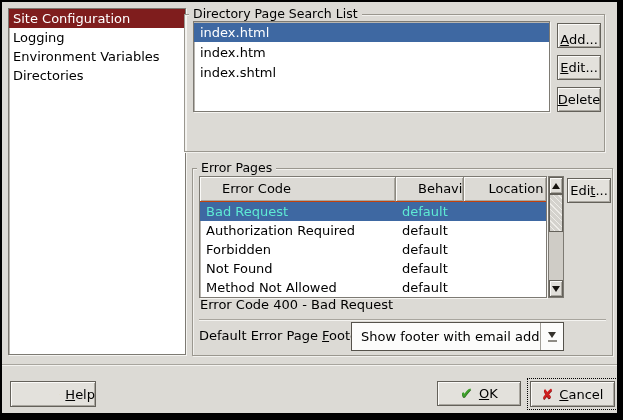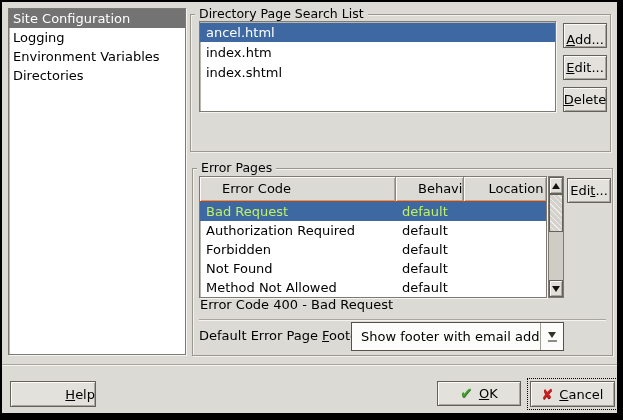--- a/index.html
+++ b/index.html
@@ -15,42 +15,42 @@
     box-shadow:inset 1px 1px 0 #fbfaf8, inset -1px -1px 0 #a9a69f;
   }
   .btn{
     position:absolute;display:flex;align-items:center;justify-content:center;
     gap:6px;cursor:default;font-size:13px;padding:0;
   }
   .mn{text-decoration:underline;}
   
   .sidebar{position:absolute;left:6px;top:6px;width:178px;height:347px;background:#fff;}
   .side-item{height:19px;line-height:19px;padding-left:4px;white-space:nowrap;}
-  .side-item.selected{background:#737373;color:#fff;}
+  .side-item.selected{background:#7f1d1d;color:#fff;}
   
   .frame{position:absolute;border:1px solid #9a978f;box-shadow:1px 1px 0 #f2f1ee, inset 1px 1px 0 #f2f1ee;}
   .frame-title{
     position:absolute;top:-9px;left:4px;background:#dcdad5;
     padding:0 4px;line-height:16px;font-size:12.5px;white-space:nowrap;
   }
   
   .dirlist{position:absolute;left:8px;top:6px;width:357px;height:91px;background:#fff;}
   .dir-row{height:19px;line-height:19px;padding-left:6px;margin-top:1px;}
   .dir-row.selected{background:#3e68a2;color:#fff;}
   .desc{position:absolute;left:7px;top:100px;font-size:12.5px;line-height:15px;white-space:nowrap;}
   
   .table{position:absolute;left:6px;top:7px;width:348px;height:122px;background:#fff;}
   .thead{display:flex;height:25px;}
   .th{
     background:#dcdad5;border-right:1px solid #8c8980;border-bottom:1px solid #c2410c;
     box-shadow:inset 1px 1px 0 #fbfaf8, inset -1px -1px 0 #a9a69f;
     line-height:24px;padding-left:22px;overflow:hidden;white-space:nowrap;
   }
   .trow{display:flex;height:19px;line-height:19px;white-space:nowrap;}
-  .trow.selected{background:#3e68a2;color:#bef264;}
+  .trow.selected{background:#3e68a2;color:#5eead4;}
   .td{padding-left:6px;overflow:hidden;}
   .c0{width:196px;}.c1{width:68px;}.c2{width:82px;border-right:none;text-align:center;}
   
   .vscroll{position:absolute;left:355px;top:7px;width:16px;height:122px;background:#cfccc6;
     border:1px solid #7d7a73;display:flex;flex-direction:column;}
   .sb-btn{height:17px;background:#e0ded9;border:1px solid #64615a;
     box-shadow:inset 1px 1px 0 #fbfaf8, inset -1px -1px 0 #a9a69f;
     display:flex;align-items:center;justify-content:center;}
   .sb-thumb{height:38px;border:1px solid #64615a;
     background:repeating-linear-gradient(45deg,#d4d2cd 0 3px,#efede9 3px 4px);}
@@ -80,25 +80,25 @@
 
 <div class="window">
 
   <div class="sidebar sunken">
     <div class="side-item selected">Site Configuration</div>
     <div class="side-item">Logging</div>
     <div class="side-item">Environment Variables</div>
     <div class="side-item">Directories</div>
   </div>
 
-  <div class="frame" style="left:188px;top:12px;width:421px;height:138px;">
+  <div class="frame" style="left:182px;top:12px;width:421px;height:138px;">
     <div class="frame-title">Directory Page Search List</div>
 
     <div class="dirlist sunken">
-      <div class="dir-row selected">ancel.html</div>
+      <div class="dir-row selected">index.html</div>
       <div class="dir-row">index.htm</div>
       <div class="dir-row">index.shtml</div>
     </div>
 
     <div class="btn raised" style="left:372px;top:8px;width:44px;height:25px;align-items:flex-end;">
         <span><span class="mn">A</span><span>dd...</span></span>
       </div>
     <div class="btn raised" style="left:372px;top:40px;width:44px;height:25px;">
         <span><span class="mn">E</span><span>dit...</span></span>
       </div>

